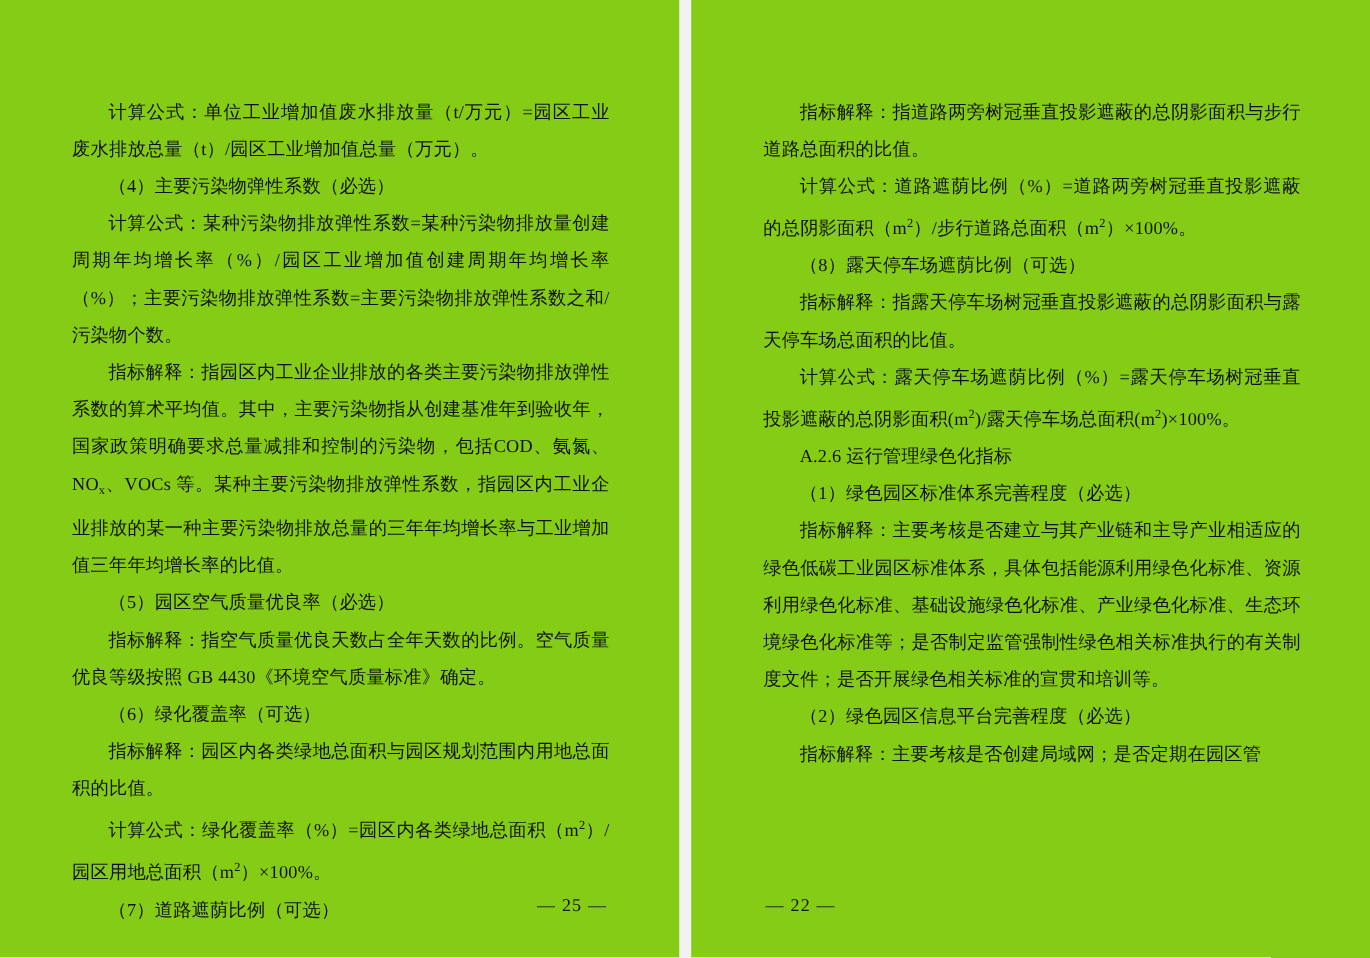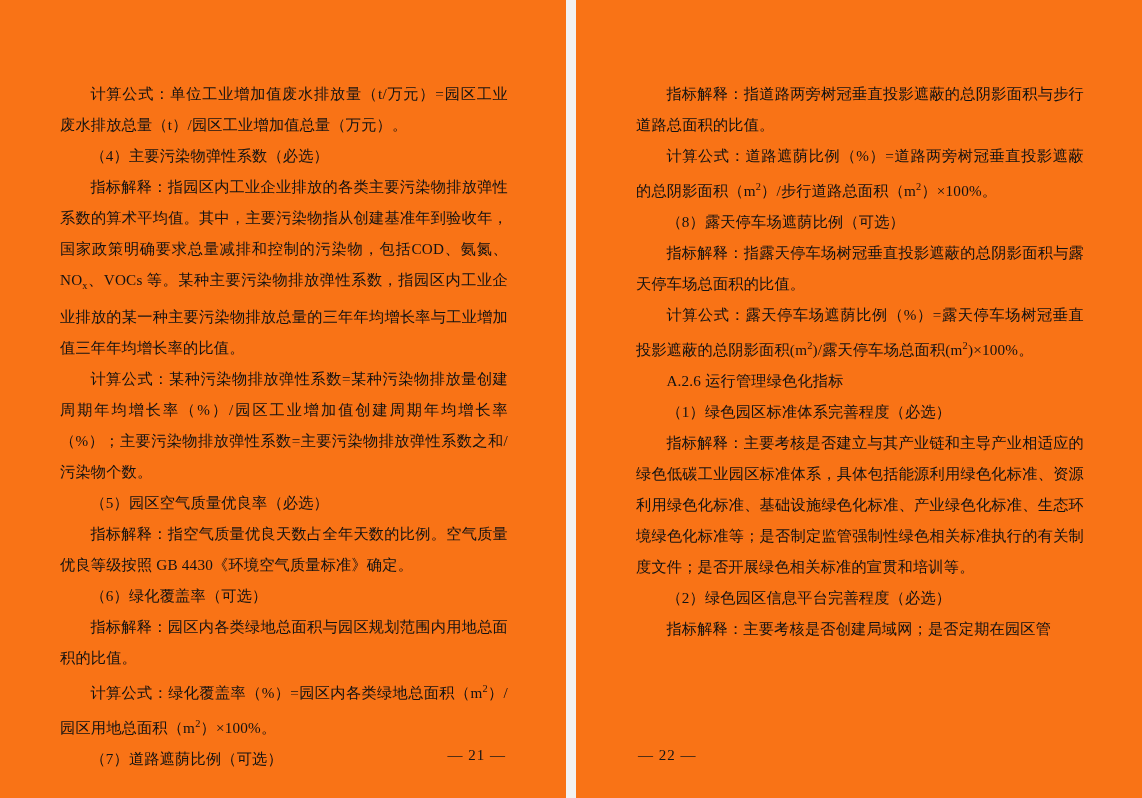--- a/index.html
+++ b/index.html
@@ -14,21 +14,21 @@
   }
   .spread {
     display: flex;
     width: 1142px;
     height: 798px;
     gap: 10px;
     background: #f2f2f2;
   }
   .page {
     position: relative;
-    background: #f97316;
+    background: #84cc16;
     width: 566px;
     height: 798px;
     box-sizing: border-box;
     overflow: hidden;
   }
   .page-inner {
     position: absolute;
     left: 0;
     right: 0;
     top: 78px;
@@ -72,30 +72,30 @@
 </style>
 </head>
 <body>
 
 <div class="spread">
 
   <div class="page">
     <div class="page-inner">
       <p class="indent">计算公式：单位工业增加值废水排放量（t/万元）=园区工业废水排放总量（t）/园区工业增加值总量（万元）。</p>
       <p class="indent">（4）主要污染物弹性系数（必选）</p>
+      <p class="indent">计算公式：某种污染物排放弹性系数=某种污染物排放量创建周期年均增长率（%）/园区工业增加值创建周期年均增长率（%）；主要污染物排放弹性系数=主要污染物排放弹性系数之和/污染物个数。</p>
       <p class="indent">指标解释：指园区内工业企业排放的各类主要污染物排放弹性系数的算术平均值。其中，主要污染物指从创建基准年到验收年，国家政策明确要求总量减排和控制的污染物，包括COD、氨氮、NO<sub>x</sub>、VOCs 等。某种主要污染物排放弹性系数，指园区内工业企业排放的某一种主要污染物排放总量的三年年均增长率与工业增加值三年年均增长率的比值。</p>
-      <p class="indent">计算公式：某种污染物排放弹性系数=某种污染物排放量创建周期年均增长率（%）/园区工业增加值创建周期年均增长率（%）；主要污染物排放弹性系数=主要污染物排放弹性系数之和/污染物个数。</p>
       <p class="indent">（5）园区空气质量优良率（必选）</p>
       <p class="indent">指标解释：指空气质量优良天数占全年天数的比例。空气质量优良等级按照 GB 4430《环境空气质量标准》确定。</p>
       <p class="indent">（6）绿化覆盖率（可选）</p>
       <p class="indent">指标解释：园区内各类绿地总面积与园区规划范围内用地总面积的比值。</p>
       <p class="indent">计算公式：绿化覆盖率（%）=园区内各类绿地总面积（m<sup>2</sup>）/园区用地总面积（m<sup>2</sup>）×100%。</p>
       <p class="indent">（7）道路遮荫比例（可选）</p>
     </div>
-    <div class="pagenum left-page">— 21 —</div>
+    <div class="pagenum left-page">— 25 —</div>
   </div>
 
   <div class="page">
     <div class="page-inner">
       <p class="indent">指标解释：指道路两旁树冠垂直投影遮蔽的总阴影面积与步行道路总面积的比值。</p>
       <p class="indent">计算公式：道路遮荫比例（%）=道路两旁树冠垂直投影遮蔽的总阴影面积（m<sup>2</sup>）/步行道路总面积（m<sup>2</sup>）×100%。</p>
       <p class="indent">（8）露天停车场遮荫比例（可选）</p>
       <p class="indent">指标解释：指露天停车场树冠垂直投影遮蔽的总阴影面积与露天停车场总面积的比值。</p>
       <p class="indent">计算公式：露天停车场遮荫比例（%）=露天停车场树冠垂直投影遮蔽的总阴影面积(m<sup>2</sup>)/露天停车场总面积(m<sup>2</sup>)×100%。</p>
       <p class="indent">A.2.6 运行管理绿色化指标</p>

